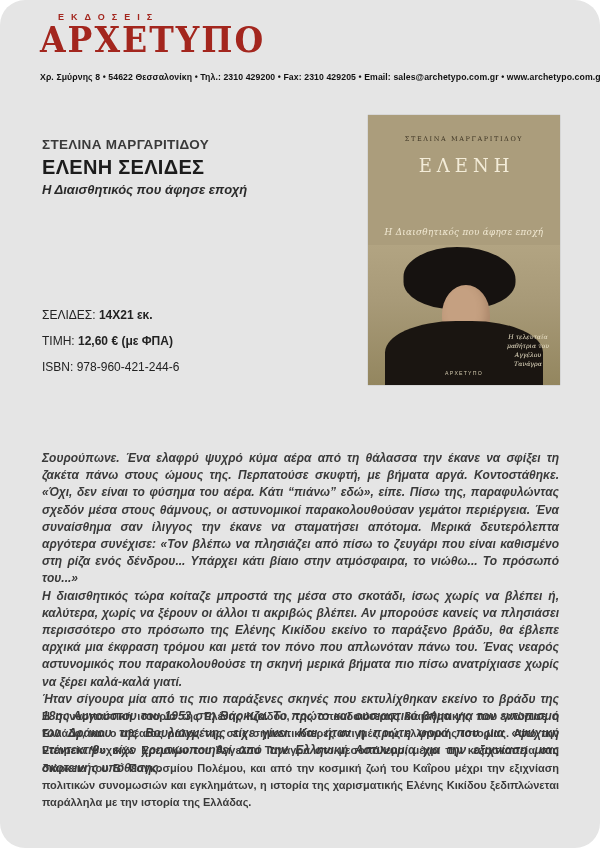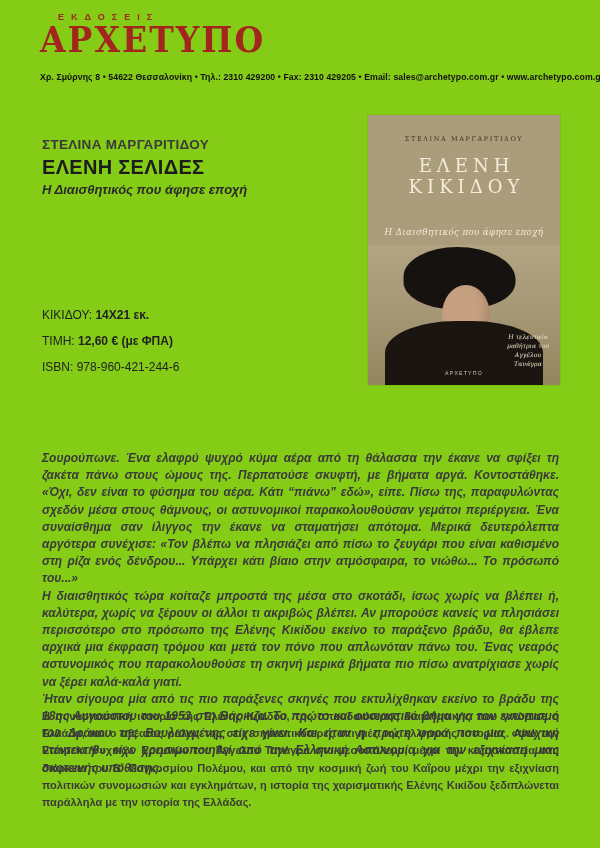--- a/index.html
+++ b/index.html
@@ -2,22 +2,23 @@
 <html><head>
 <meta charset="utf-8">
 <style>
   * { margin: 0; padding: 0; box-sizing: border-box; }
   html, body { background: #ffffff; }
   body { font-family: "Liberation Sans", sans-serif; }
   .page {
     position: relative;
     width: 600px;
     height: 848px;
-    background: #84cc16;
+    background: #e5e5e5;
     overflow: hidden;
+    border-radius: 25px;
   }
 
   
   .header { position: absolute; left: 40px; top: 12px; width: 540px; }
   .logo-top {
     display: block;
     margin-left: 18px;
     font-size: 9px;
     font-weight: bold;
     letter-spacing: 7px;
@@ -169,38 +170,37 @@
   </div>
 
   <div class="book-head">
     <div class="book-author">ΣΤΕΛΙΝΑ ΜΑΡΓΑΡΙΤΙΔΟΥ</div>
     <div class="book-title">ΕΛΕΝΗ ΣΕΛΙΔΕΣ</div>
     <div class="book-subtitle">Η Διαισθητικός που άφησε εποχή</div>
   </div>
 
   <div class="details">
     <div class="detail-row">
-      <span class="lbl">ΚΙΚΙΔΟΥ:</span>
+      <span class="lbl">ΣΕΛΙΔΕΣ:</span>
       <span class="val">14Χ21 εκ.</span>
     </div>
     <div class="detail-row">
       <span class="lbl">ΤΙΜΗ:</span>
       <span class="val">12,60 € (με ΦΠΑ)</span>
     </div>
     <div class="detail-row isbn">
       <span class="lbl">ISBN:</span>
       <span class="val">978-960-421-244-6</span>
     </div>
   </div>
 
   <div class="cover">
     <div class="cover-author">ΣΤΕΛΙΝΑ ΜΑΡΓΑΡΙΤΙΔΟΥ</div>
     <div class="cover-title">
       <span class="t1">ΕΛΕΝΗ</span>
-      <span class="t2">ΚΙΚΙΔΟΥ</span>
     </div>
     <div class="cover-subtitle">Η Διαισθητικός που άφησε εποχή</div>
     <div class="cover-photo">
       <div class="hat"></div>
       <div class="face"></div>
       <div class="coat"></div>
     </div>
     <div class="cover-side-note">Η τελευταία μαθήτρια του Αγγέλου Τανάγρα</div>
     <div class="cover-mark">ΑΡΧΕΤΥΠΟ</div>
   </div>

